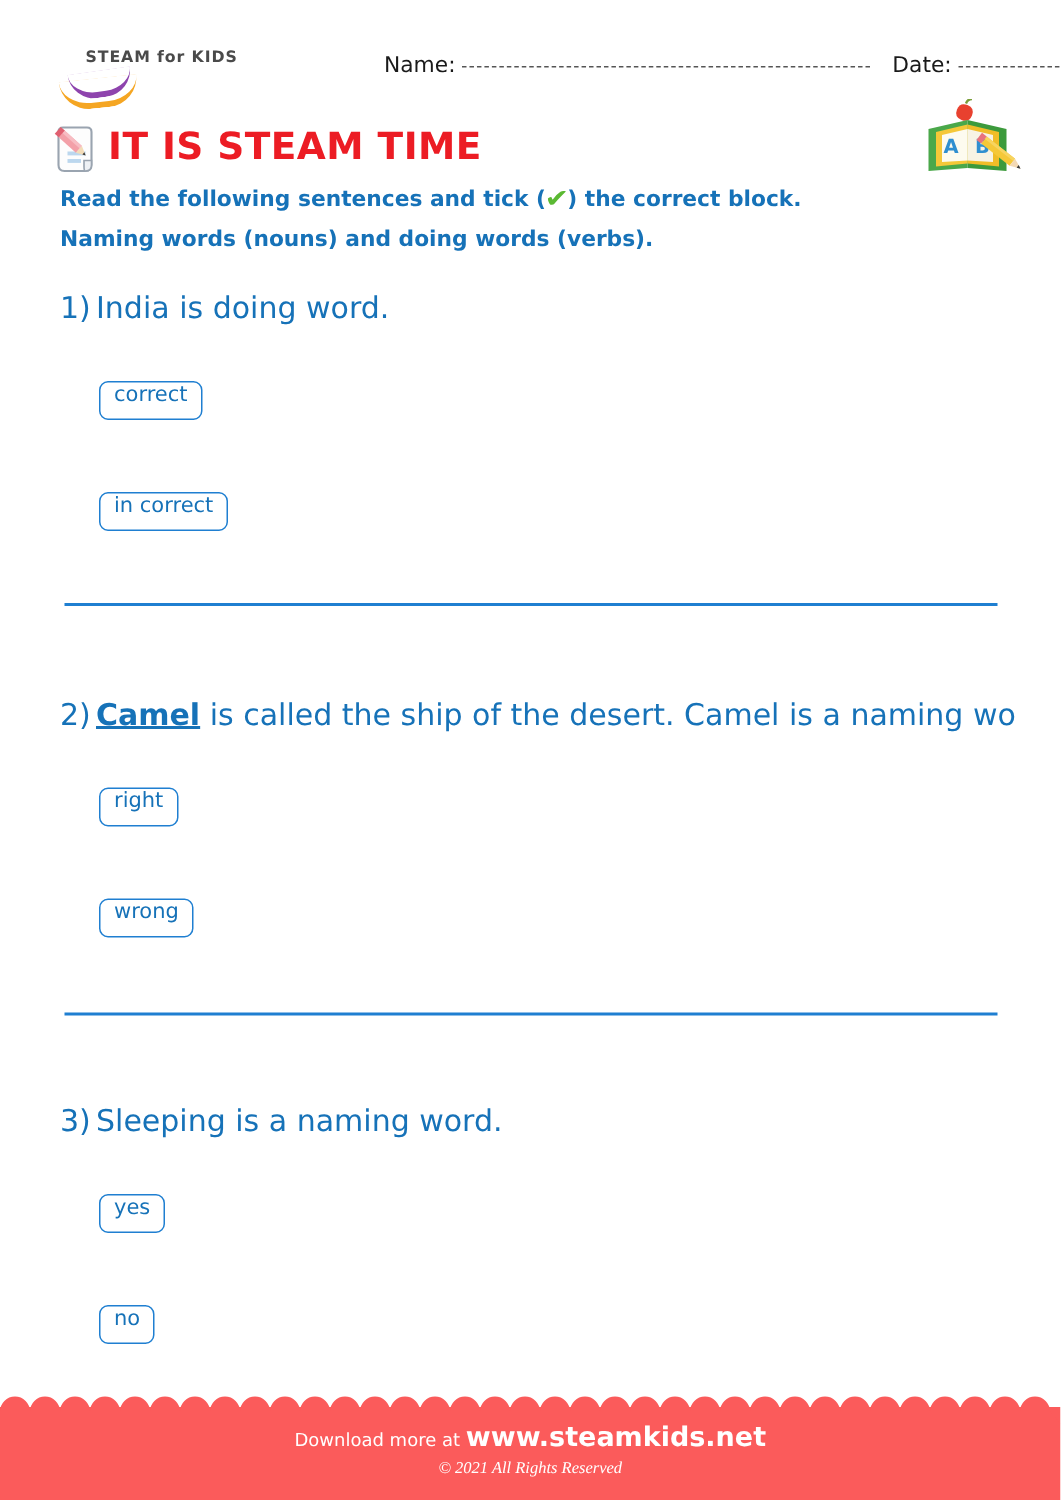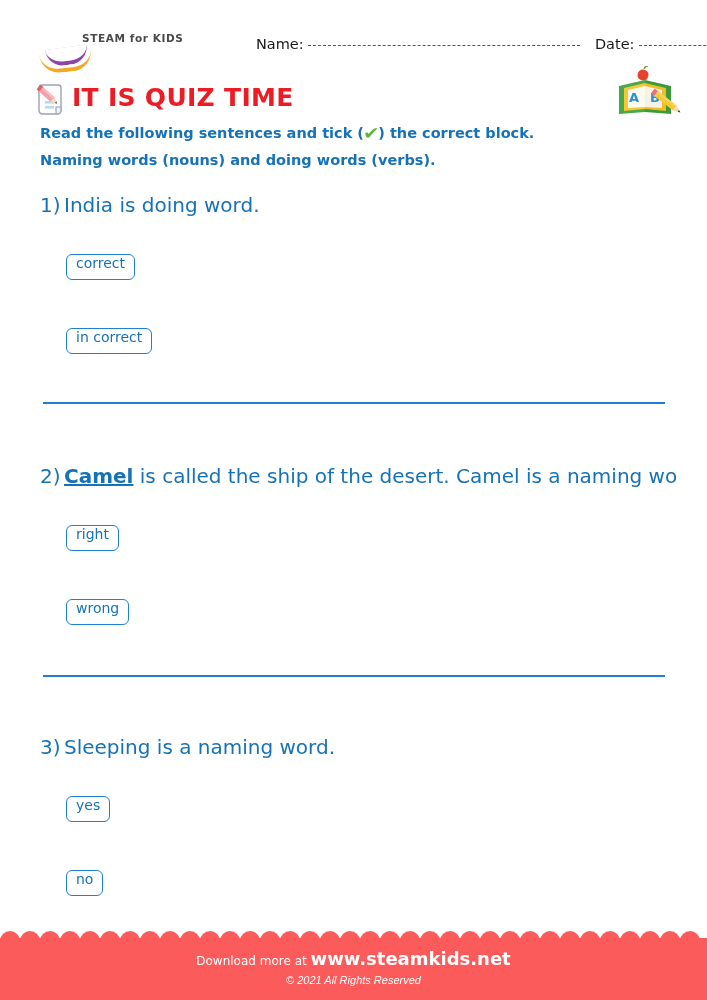--- a/index.html
+++ b/index.html
@@ -43,21 +43,21 @@
     font-family: "DejaVu Sans", sans-serif;
     white-space: nowrap;
   }
   .logo-main span { display: inline-block; }
   .logo-sub {
     font-size: 10.5px;
     font-weight: bold;
     color: #4a4a4a;
     letter-spacing: 0.6px;
     margin-top: 4px;
-    margin-left: 44px;
+    margin-left: 19px;
     font-family: "DejaVu Sans", sans-serif;
   }
   .logo-swoosh {
     position: absolute;
     left: 2px;
     top: 24px;
     width: 52px;
     height: 16px;
     border-bottom: 4px solid #f5a623;
     border-radius: 0 0 40px 40px;
@@ -217,21 +217,21 @@
   .footer-line1 {
     font-size: 12px;
     color: #ffffff;
     font-family: "DejaVu Sans", sans-serif;
     line-height: 17px;
   }
   .footer-line1 b { font-size: 18px; font-weight: bold; }
   .footer-line2 {
     font-size: 11px;
     color: #ffffff;
-    font-family: Liberation Sans, sans-serif;
+    font-family: Liberation Serif, serif;
     font-style: italic;
     line-height: 16px;
     margin-top: 2px;
   }
 </style>
 </head>
 <body>
 
 <div class="page">
 
@@ -288,21 +288,21 @@
         <rect x="11" y="24" width="9" height="2.6" fill="#bcd7ee"></rect>
         <g transform="rotate(42 12 13)">
           <rect x="4" y="9" width="16" height="6" fill="#f3a0a8"></rect>
           <rect x="4" y="9" width="16" height="2.2" fill="#f7bcc2"></rect>
           <rect x="1" y="9" width="3.6" height="6" fill="#e06070"></rect>
           <polygon points="20,9 26,12 20,15" fill="#f3dcb8"></polygon>
           <polygon points="24,11 26,12 24,13" fill="#3a3a3a"></polygon>
         </g>
       </svg>
     </div>
-    <div class="title-text">IT IS QUIZ TIME</div>
+    <div class="title-text">IT IS STEAM TIME</div>
   </div>
 
   <div class="instructions">
     <div class="instr-line"><span>Read the following sentences and tick (</span><span class="tick">✔</span><span>) the correct block.</span></div>
     <div class="instr-line">Naming words (nouns) and doing words (verbs).</div>
   </div>
 
   <div class="question-block" style="top:0">
     <div class="q-text" style="top:193px"><span class="q-num">1)</span><span>India is doing word.</span></div>
     <div class="opt-box" style="top:254px; left:66px">

